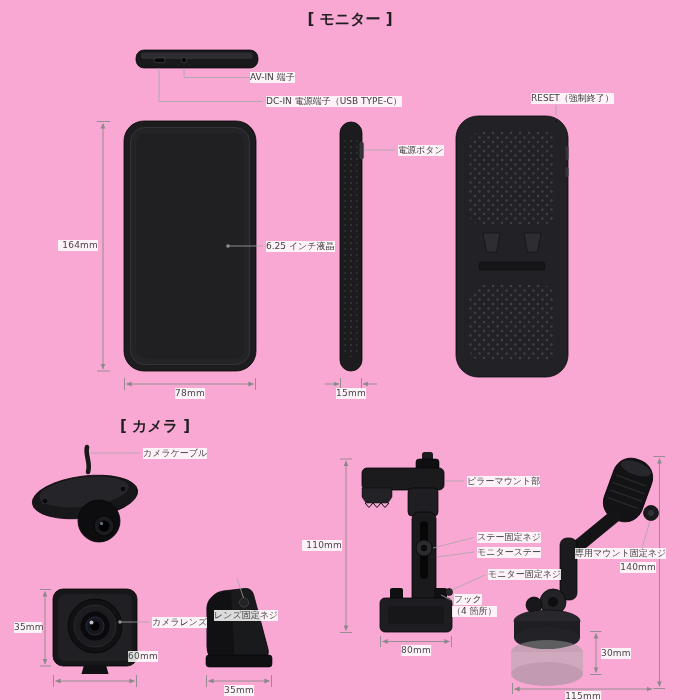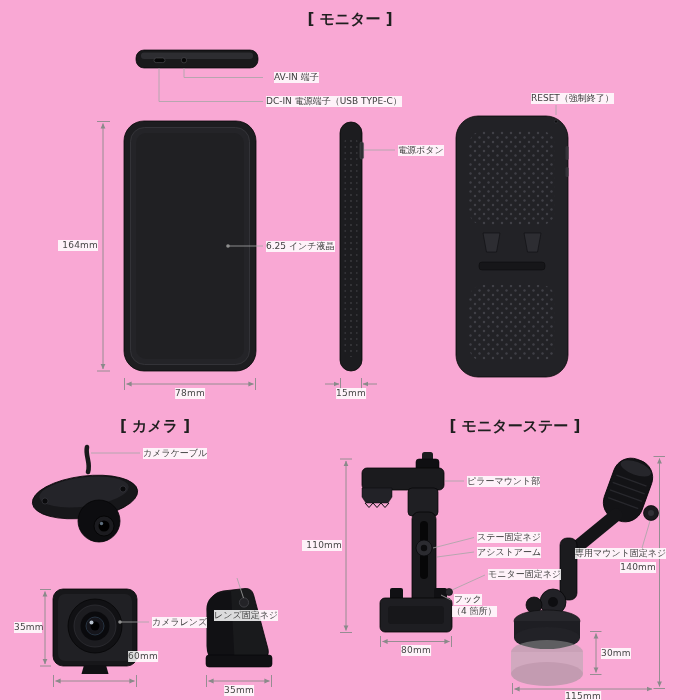--- a/index.html
+++ b/index.html
@@ -200,41 +200,40 @@
       <line x1="514.5" y1="689" x2="652" y2="689" marker-start="url(#ar)" marker-end="url(#ar)"></line>
 
       <line x1="590" y1="631.5" x2="601.5" y2="631.5"></line>
       <line x1="590" y1="674.5" x2="601.5" y2="674.5"></line>
       <line x1="596" y1="633.5" x2="596" y2="672.5" marker-start="url(#ar)" marker-end="url(#ar)"></line>
     </g>
   </svg>
 
   <span class="title" style="left:350px;top:10px;">[ モニター ]</span>
   <span class="title" style="left:155px;top:417px;">[ カメラ ]</span>
-  <span class="title" style="left:515px;top:417px;">[ モニターステー ]</span>
-
-  <span class="label" style="left:274px;top:72px;">AV-IN 端子</span>
+
+  <span class="label" style="left:250px;top:72px;">AV-IN 端子</span>
   <span class="label" style="left:266px;top:96px;">DC-IN 電源端子（USB TYPE-C）</span>
   <span class="label" style="left:398px;top:145px;text-align:center;">電源ボタン</span>
   <span class="label" style="left:266px;top:241px;">6.25 インチ液晶</span>
   <span class="label" style="left:531px;top:93px;">RESET（強制終了）</span>
   <span class="dim right" style="left:58px;top:240px;width:40px;">164mm</span>
   <span class="dim center" style="left:190px;top:388px;">78mm</span>
   <span class="dim center" style="left:351px;top:388px;">15mm</span>
 
   <span class="label" style="left:143px;top:448px;">カメラケーブル</span>
   <span class="label" style="left:152px;top:617px;">カメラレンズ</span>
   <span class="label" style="left:214px;top:566px;margin-top:44px;">レンズ固定ネジ</span>
   <span class="dim right" style="left:14px;top:622px;width:28px;">35mm</span>
   <span class="dim center" style="left:95px;top:651px;margin-left:48px;">60mm</span>
   <span class="dim center" style="left:239px;top:685px;">35mm</span>
 
   <span class="label" style="left:467px;top:476px;">ピラーマウント部</span>
   <span class="label" style="left:477px;top:532px;">ステー固定ネジ</span>
-  <span class="label" style="left:477px;top:547px;">アシストアーム</span>
+  <span class="label" style="left:477px;top:547px;">モニターステー</span>
   <span class="label" style="left:488px;top:569px;">モニター固定ネジ</span>
   <span class="label" style="left:454px;top:594px;">フック</span>
   <span class="label" style="left:452px;top:606px;">（4 箇所）</span>
   <span class="label" style="left:575px;top:548px;">専用マウント固定ネジ</span>
   <span class="dim right" style="left:302px;top:540px;width:40px;">110mm</span>
   <span class="dim center" style="left:416px;top:645px;">80mm</span>
   <span class="dim right" style="left:620px;top:562px;width:36px;">140mm</span>
   <span class="dim center" style="left:583px;top:691px;">115mm</span>
   <span class="dim" style="left:601px;top:648px;">30mm</span>
 

